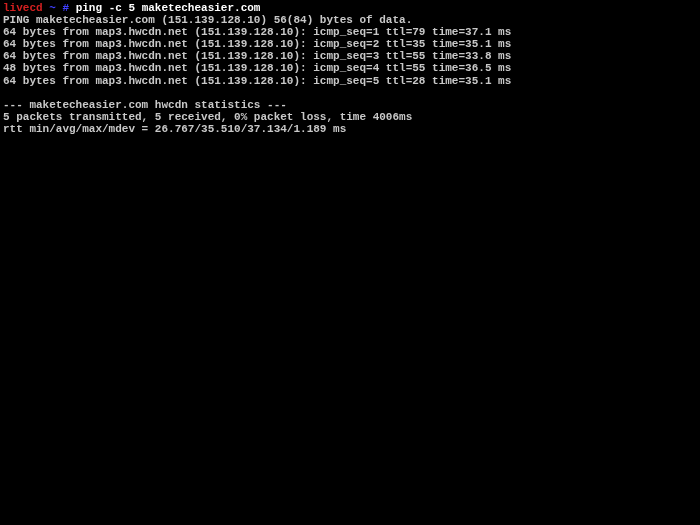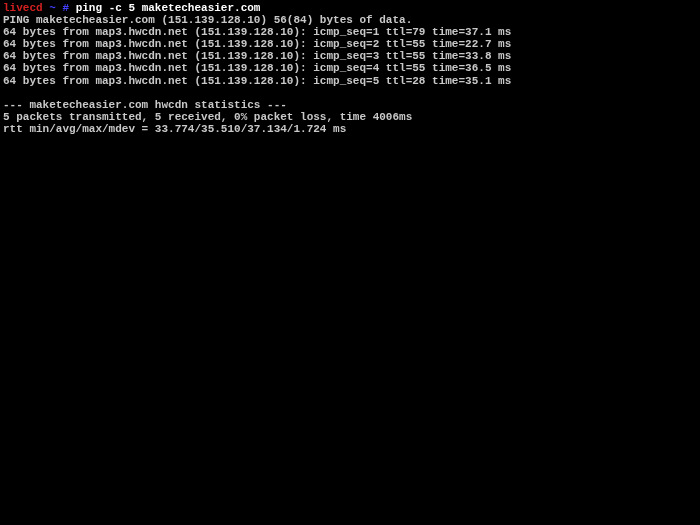--- a/index.html
+++ b/index.html
@@ -21,20 +21,20 @@
     .blue { color: #4040ff; }
     .white { color: #ffffff; }
     .gray { color: #c8c8c8; }
   </style>
 </head>
 <body>
 
 <div class="line"><span class="red">livecd</span><span class="blue"> ~ </span><span class="blue"># </span><span class="white">ping -c 5 maketecheasier.com</span></div>
 <div class="line gray">PING maketecheasier.com (151.139.128.10) 56(84) bytes of data.</div>
 <div class="line gray">64 bytes from map3.hwcdn.net (151.139.128.10): icmp_seq=1 ttl=79 time=37.1 ms</div>
-<div class="line gray">64 bytes from map3.hwcdn.net (151.139.128.10): icmp_seq=2 ttl=55 time=22.7 ms</div>
+<div class="line gray">64 bytes from map3.hwcdn.net (151.139.128.10): icmp_seq=2 ttl=35 time=35.1 ms</div>
 <div class="line gray">64 bytes from map3.hwcdn.net (151.139.128.10): icmp_seq=3 ttl=55 time=33.8 ms</div>
-<div class="line gray">64 bytes from map3.hwcdn.net (151.139.128.10): icmp_seq=4 ttl=55 time=36.5 ms</div>
+<div class="line gray">48 bytes from map3.hwcdn.net (151.139.128.10): icmp_seq=4 ttl=55 time=36.5 ms</div>
 <div class="line gray">64 bytes from map3.hwcdn.net (151.139.128.10): icmp_seq=5 ttl=28 time=35.1 ms</div>
 <div class="line gray"> </div>
 <div class="line gray">--- maketecheasier.com hwcdn statistics ---</div>
 <div class="line gray">5 packets transmitted, 5 received, 0% packet loss, time 4006ms</div>
-<div class="line gray">rtt min/avg/max/mdev = 33.774/35.510/37.134/1.724 ms</div>
+<div class="line gray">rtt min/avg/max/mdev = 26.767/35.510/37.134/1.189 ms</div>
 
 </body></html>

